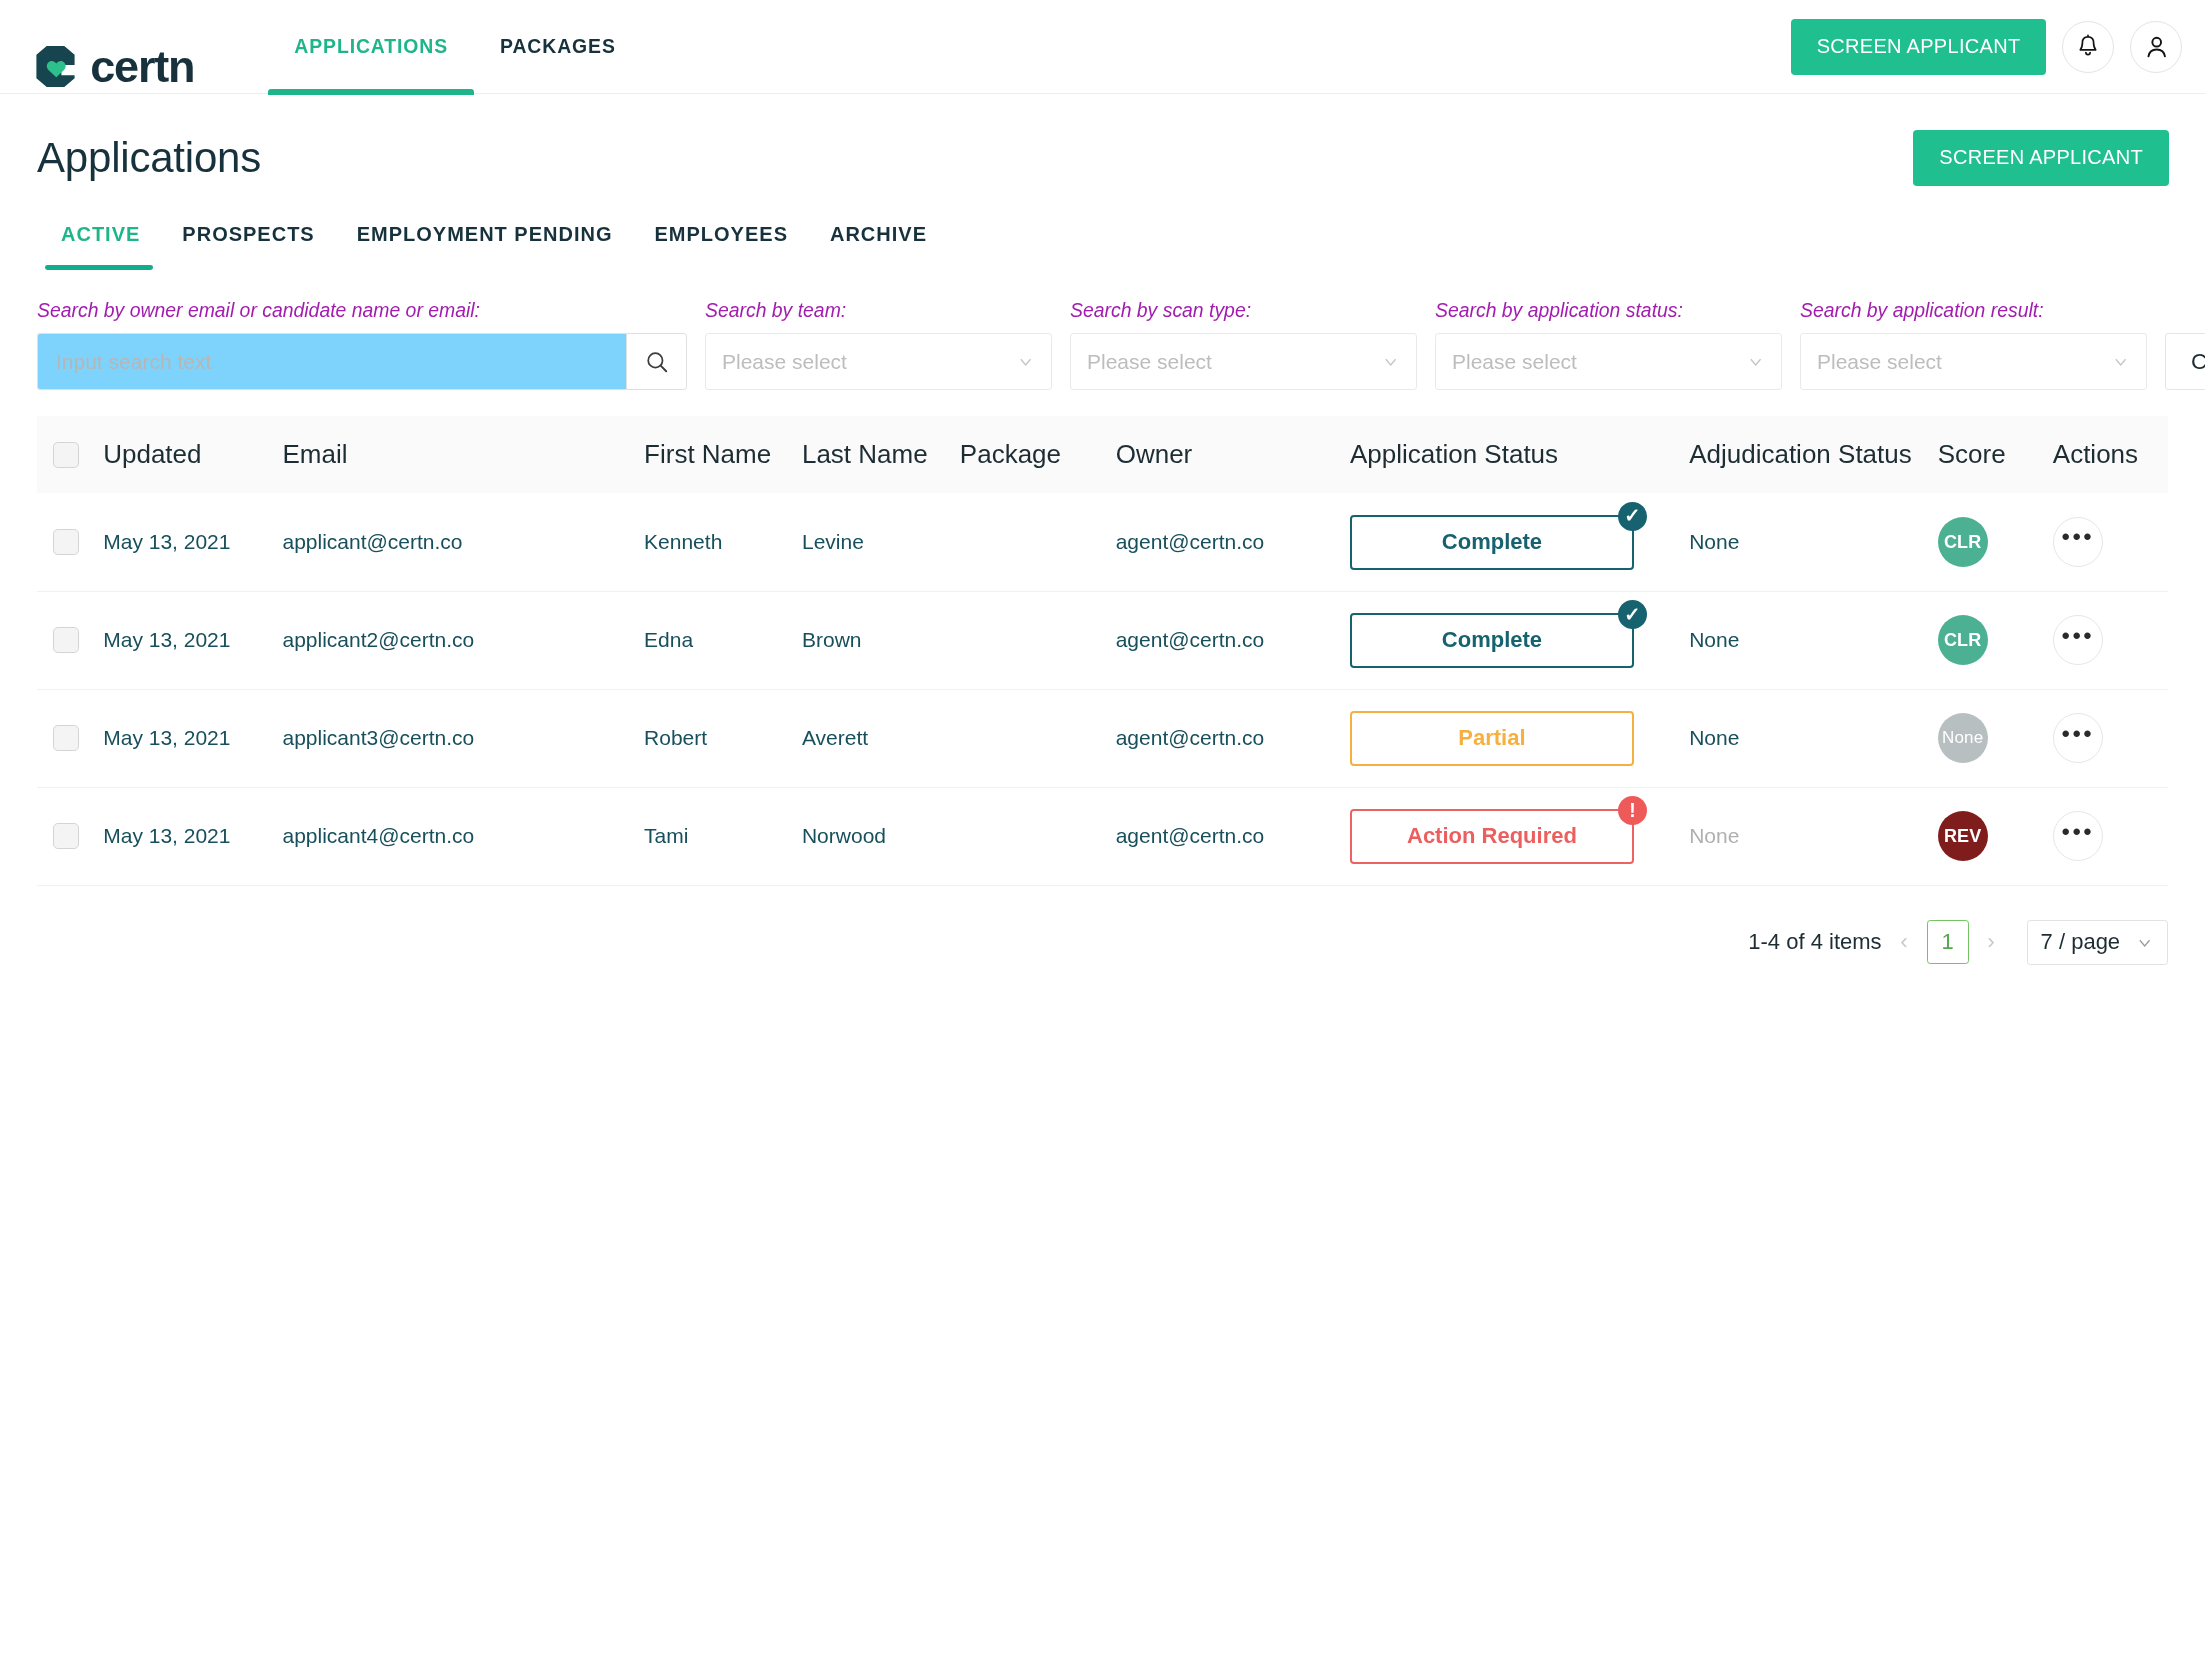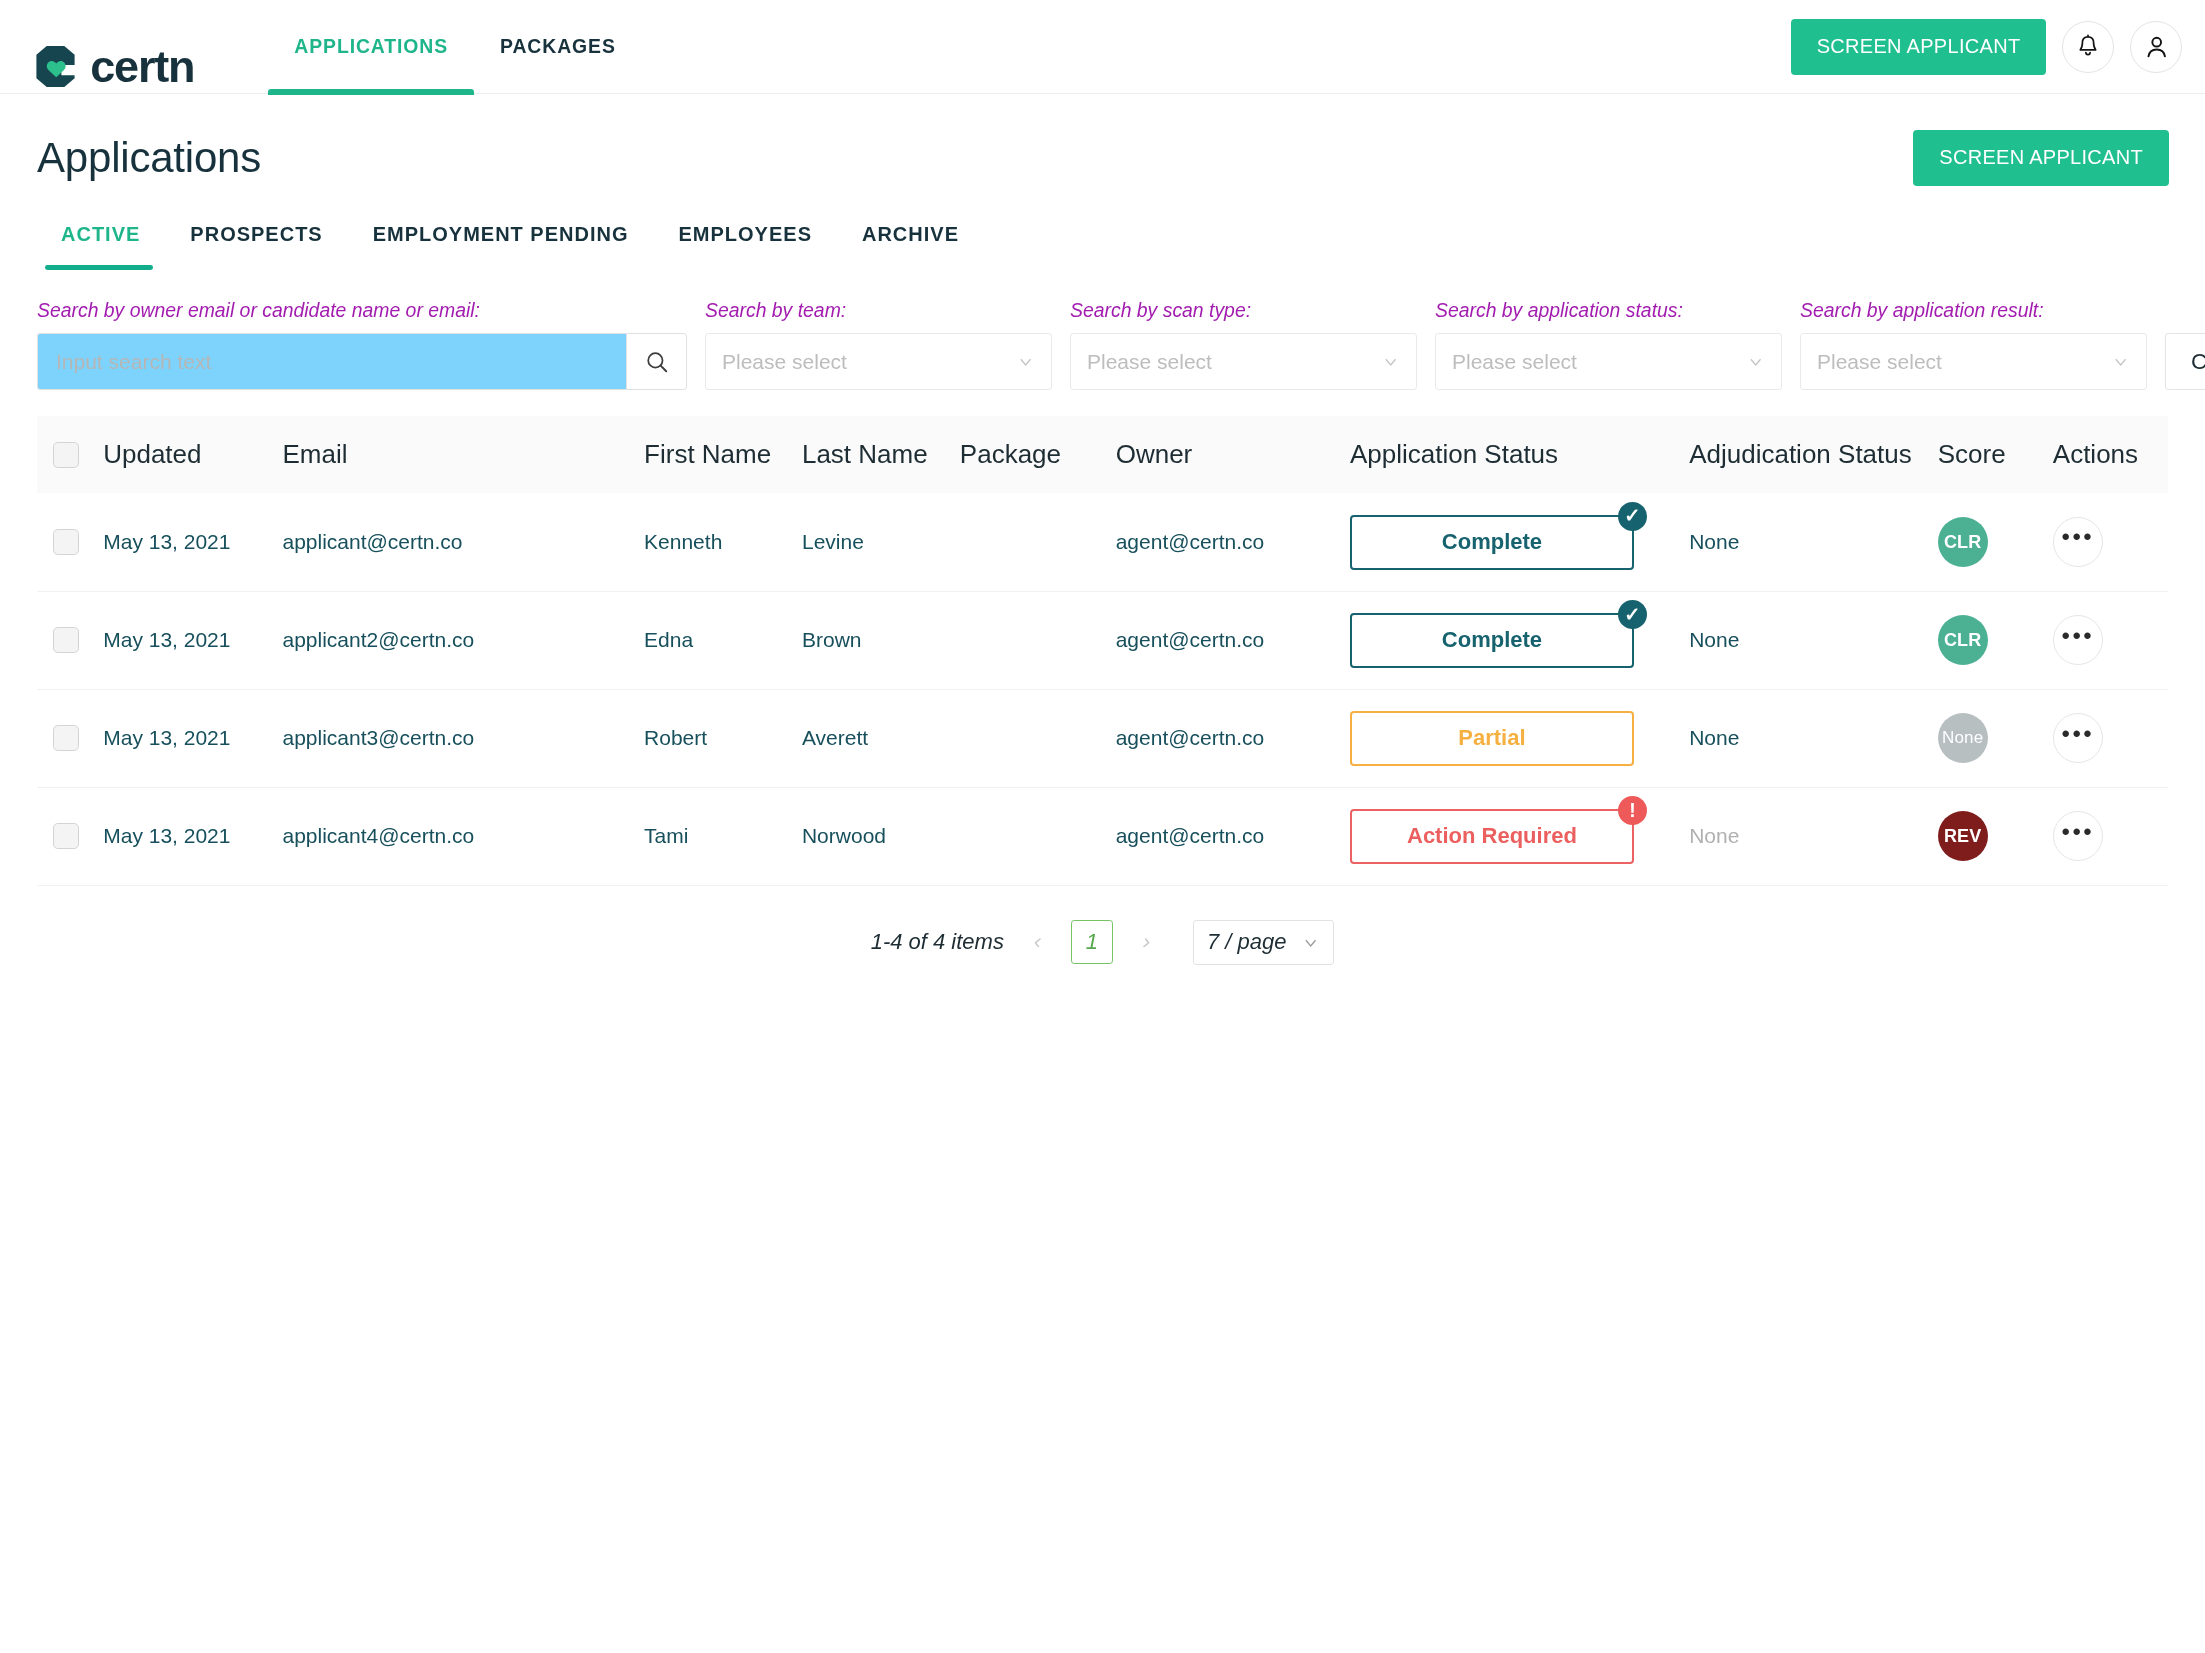--- a/index.html
+++ b/index.html
@@ -83,21 +83,21 @@
     font-weight: normal;
     color: #17323c;
     letter-spacing: -0.2px;
   }
   .page-head .btn-green { margin-left: auto; }
 
   
   .subtabs {
     display: flex;
     align-items: flex-end;
-    gap: 8px;
+    gap: 0;
     padding: 0 37px;
     margin-top: 37px;
   }
   .subtab {
     position: relative;
     padding: 0 21px 24px;
     font-size: 20px;
     font-weight: bold;
     letter-spacing: 1px;
     color: #17323c;
@@ -270,26 +270,25 @@
     color: #2a2a2a;
     font-size: 24px;
     line-height: 0.4;
     padding-bottom: 9.7px;
   }
 
   
   .pagination {
     display: flex;
     align-items: center;
-    justify-content: center;
-    gap: 19px;
+    justify-content: flex-end;
+    gap: 8px;
     padding: 34px 37px 0;
     font-size: 22px;
     color: #1d2d33;
-    font-style: italic;
   }
   .page-chev {
     width: 29px; height: 39px;
     display: flex; align-items: center; justify-content: center;
     color: #c9c9c9;
     font-size: 22.6px;
     cursor: pointer;
     user-select: none;
   }
   .page-num {

